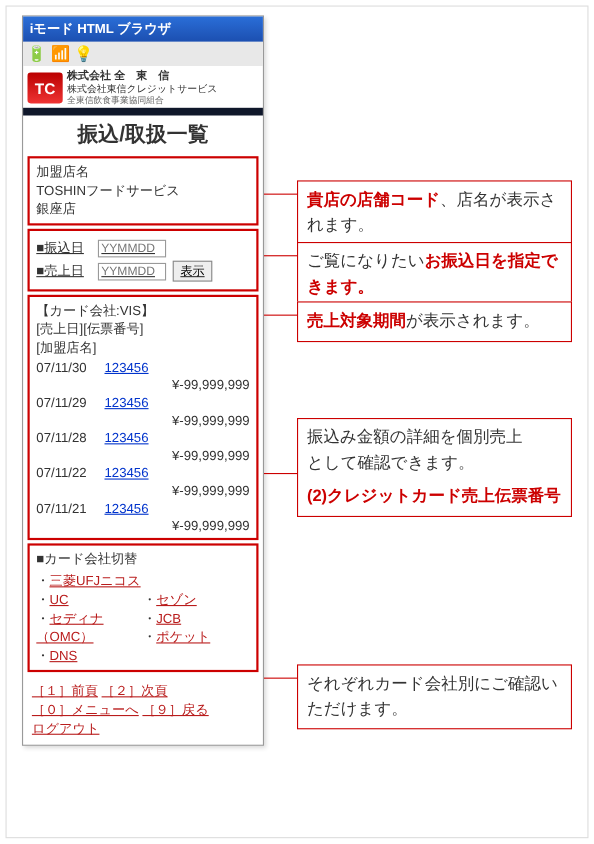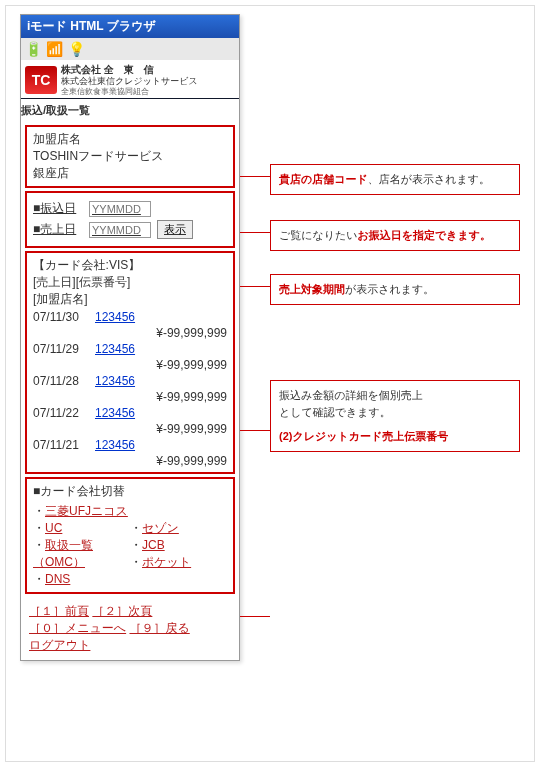--- a/index.html
+++ b/index.html
@@ -4,43 +4,43 @@
   <style>
     * { margin: 0; padding: 0; box-sizing: border-box; }
     body { font-family: "MS PGothic", sans-serif; font-size: 12px; background: #fff; color: #333; }
     .page { width: 540px; height: 767px; position: relative; padding: 10px; }
     .phone-window { width: 220px; position: absolute; left: 20px; top: 14px; border: 1px solid #999; background: #fff; box-shadow: 2px 2px 4px rgba(0,0,0,0.15); }
     .titlebar { background: linear-gradient(to bottom, #2a6ed8, #1c4fb0); color: #fff; font-weight: bold; padding: 3px 6px; font-size: 12px; display:flex; align-items:center; }
     .statusbar { background: #e8e8e8; padding: 2px 4px; display:flex; gap:4px; align-items:center; height:22px; }
     .status-icon { font-size: 14px; color: #5a8; }
     .status-icon.signal { color:#3a6; }
     .status-icon.light { color:#d2b84a; }
-    .logo-row { display:flex; align-items:center; padding:4px 4px 2px 4px; border-bottom:1px solid #0f172a; }
+    .logo-row { display:flex; align-items:center; padding:4px 4px 2px 4px; border-bottom:7px solid #0f172a; }
     .logo { width:32px; height:28px; background: linear-gradient(#b00, #e33); color:#fff; font-weight:bold; font-size:14px; display:flex; align-items:center; justify-content:center; border-radius:3px; margin-right:4px; }
     .logo-text { font-size:10px; line-height:1.2; }
     .logo-text .line1 { font-weight:bold; }
     .logo-text .line2 { font-size:9px; }
     .logo-text .line3 { font-size:8px; color:#666; }
-    .page-heading { text-align:left; font-size:11px; font-weight:bold; padding:4px 0; }
+    .page-heading { text-align:center; font-size:19px; font-weight:bold; padding:4px 0; }
     .section { border:2px solid #cc0000; margin:3px 4px; padding:4px 6px; font-size:12px; }
     .input-row { display:flex; align-items:center; margin:3px 0;text-decoration:underline; }
     .input-row .lbl { width:56px; }
     .input-row input[type=text] { width:62px; font-size:11px; padding:1px 2px; border:1px solid #999; }
     .btn-show { font-size:11px; padding:1px 6px; margin-left:6px; background:#eee; border:1px solid #888; }
     .trans-table .row { display:flex; margin:2px 0; }
     .trans-table .date { width:62px; }
     .trans-table .num a { color:#0033cc; text-decoration:underline; }
     .trans-table .amt { text-align:right; padding-left:62px; }
     .company-switch .links { margin-top:3px; }
     .company-switch a, .footer-nav a { color:#b91c1c; text-decoration:underline; }
     .company-switch .cols { display:flex; }
     .company-switch .col { width:50%; }
     .company-switch .col div::before { content:"・"; }
     .footer-nav { padding:6px 8px; font-size:12px; }
-    .callout { position:absolute; left:270px; width:250px; border:1px solid #cc0000; padding:6px 8px; font-size:11px; background:#fff; line-height:1.5; }
+    .callout { position:absolute; left:270px; width:250px; border:1px solid #cc0000; padding:6px 8px; font-size:15px; background:#fff; line-height:1.5; }
     .callout .red { color:#cc0000; font-weight:bold; }
     .callout-line { position:absolute; height:1px; background:#cc0000; }
     .frame-border { position:absolute; inset:5px; border:1px solid #ddd; pointer-events:none; }
   </style>
 </head>
 <body>
 
 <div class="page">
   <div class="frame-border"></div>
 
@@ -116,21 +116,21 @@
         <div class="amt">¥-99,999,999</div>
       </div>
     </div>
 
     <div class="section company-switch">
       <div>■カード会社切替</div>
       <div class="links cols">
         <div class="col">
           <div><a href="#">三菱UFJニコス</a></div>
           <div><a href="#">UC</a></div>
-          <div><a href="#">取扱一覧（OMC）</a></div>
+          <div><a href="#">セディナ（OMC）</a></div>
           <div><a href="#">DNS</a></div>
         </div>
         <div class="col">
           <div style="visibility:hidden">-</div>
           <div><a href="#">セゾン</a></div>
           <div><a href="#">JCB</a></div>
           <div><a href="#">ポケット</a></div>
         </div>
       </div>
     </div>
@@ -161,13 +161,16 @@
 
   <div class="callout-line" style="top:430px; left:240px; width:30px;"></div>
   <div class="callout" style="top:380px;">
     <div style="white-space:pre-line">振込み金額の詳細を個別売上
 として確認できます。</div>
     <div style="height:8px"></div>
     <div class="red">(2)クレジットカード売上伝票番号</div>
   </div>
 
   <div class="callout-line" style="top:616px; left:240px; width:30px;"></div>
+  <div class="callout" style="top:604px;">
+    <span>それぞれカード会社別にご確認いただけます。</span>
+  </div>
 </div>
 
 </body></html>

